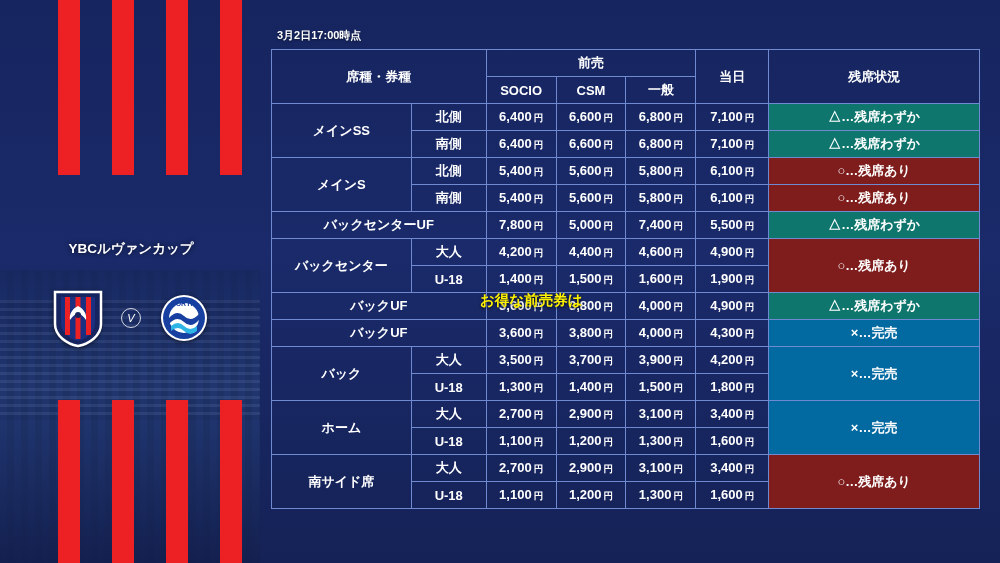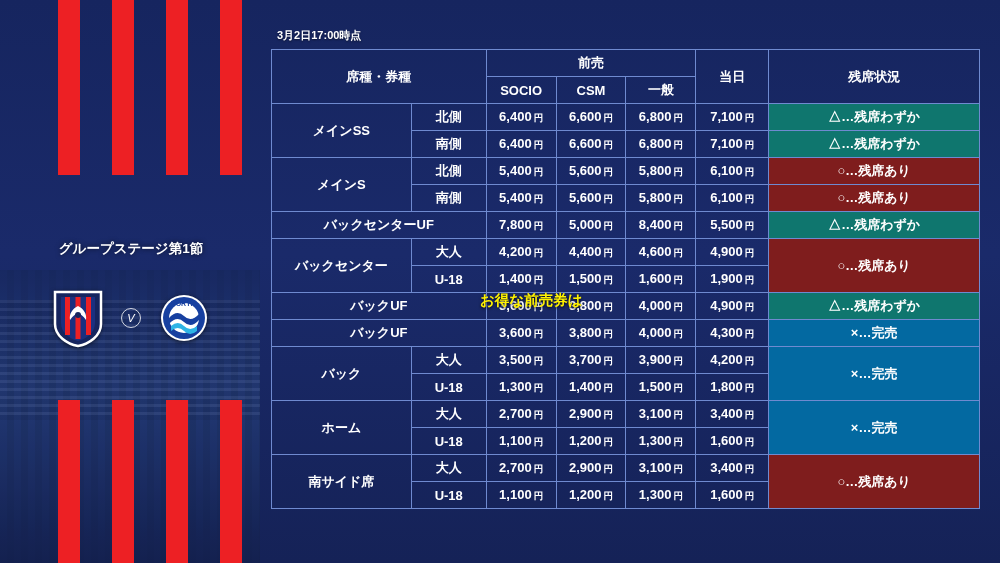--- a/index.html
+++ b/index.html
@@ -122,21 +122,21 @@
   <div class="stripe short s3"></div>
   <div class="stripe short s4"></div>
   <div class="stripe bot s1"></div>
   <div class="stripe bot s2"></div>
   <div class="stripe bot s3"></div>
   <div class="stripe bot s4"></div>
 </div>
 
 <div class="left-panel">
   <div class="comp-name">
-    <div>グループステージ第1節</div>
+    <div>YBCルヴァンカップ</div>
   </div>
   <div class="match-row">
 
     <div class="crest">
       <svg viewBox="0 0 54 60" width="54" height="60" aria-hidden="true">
         <path d="M4 4 H50 V36 C50 48 38 56 27 58 C16 56 4 48 4 36 Z" fill="#16255f" stroke="#ffffff" stroke-width="2.5"></path>
         <path d="M10 9 H44 V35 C44 45 35 51 27 53 C19 51 10 45 10 35 Z" fill="#1b3080"></path>
         <g fill="#ed2024">
           <rect x="14" y="9" width="5" height="38"></rect>
           <rect x="24.5" y="9" width="5" height="42"></rect>
@@ -218,21 +218,21 @@
         <td class="price-dim"><span>5,400</span><span class="yen">円</span></td>
         <td class="price-dim"><span>5,600</span><span class="yen">円</span></td>
         <td class="price-dim"><span>5,800</span><span class="yen">円</span></td>
         <td class="price-today"><span>6,100</span><span class="yen">円</span></td>
         <td rowspan="1" class="status st-avail">○…残席あり</td>
       </tr>
       <tr>
         <td class="seat-name" rowspan="1" colspan="2">バックセンターUF</td>
         <td class="price-dim"><span>7,800</span><span class="yen">円</span></td>
         <td class="price-dim"><span>5,000</span><span class="yen">円</span></td>
-        <td class="price-dim"><span>8,400</span><span class="yen">円</span></td>
+        <td class="price-dim"><span>7,400</span><span class="yen">円</span></td>
         <td class="price-today"><span>5,500</span><span class="yen">円</span></td>
         <td rowspan="1" class="status st-few">△…残席わずか</td>
       </tr>
       <tr>
         <td class="seat-name" rowspan="2">バックセンター</td>
         <td class="side-cell">大人</td>
         <td class="price-dim"><span>4,200</span><span class="yen">円</span></td>
         <td class="price-dim"><span>4,400</span><span class="yen">円</span></td>
         <td class="price-dim"><span>4,600</span><span class="yen">円</span></td>
         <td class="price-today"><span>4,900</span><span class="yen">円</span></td>

